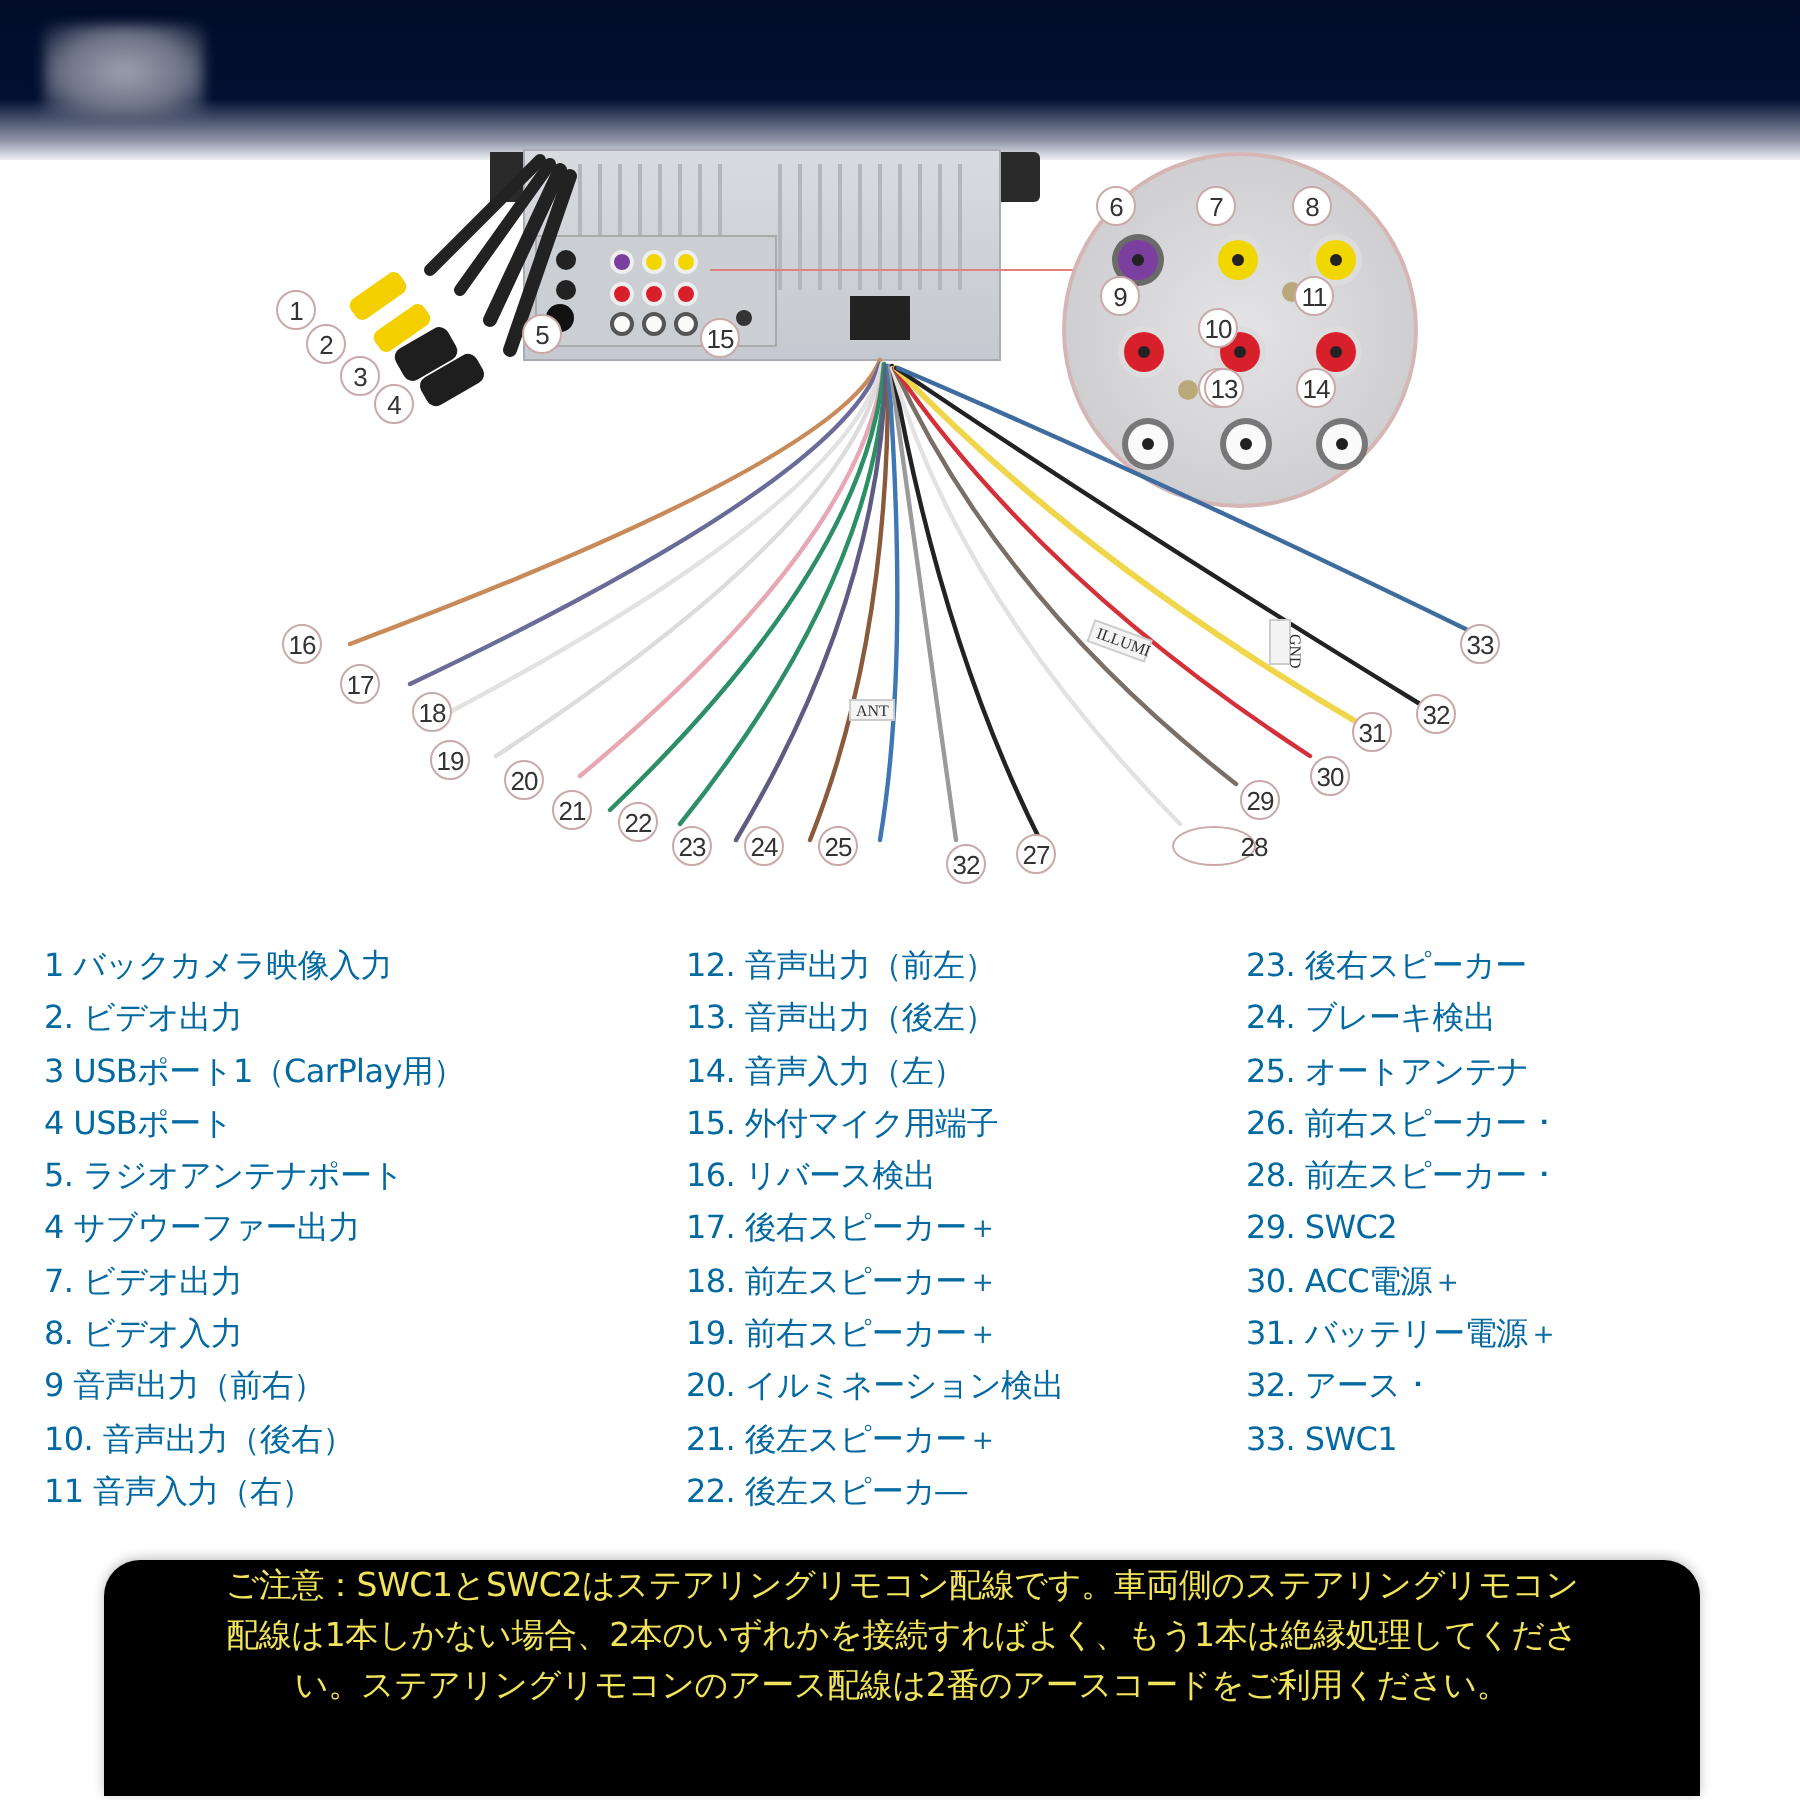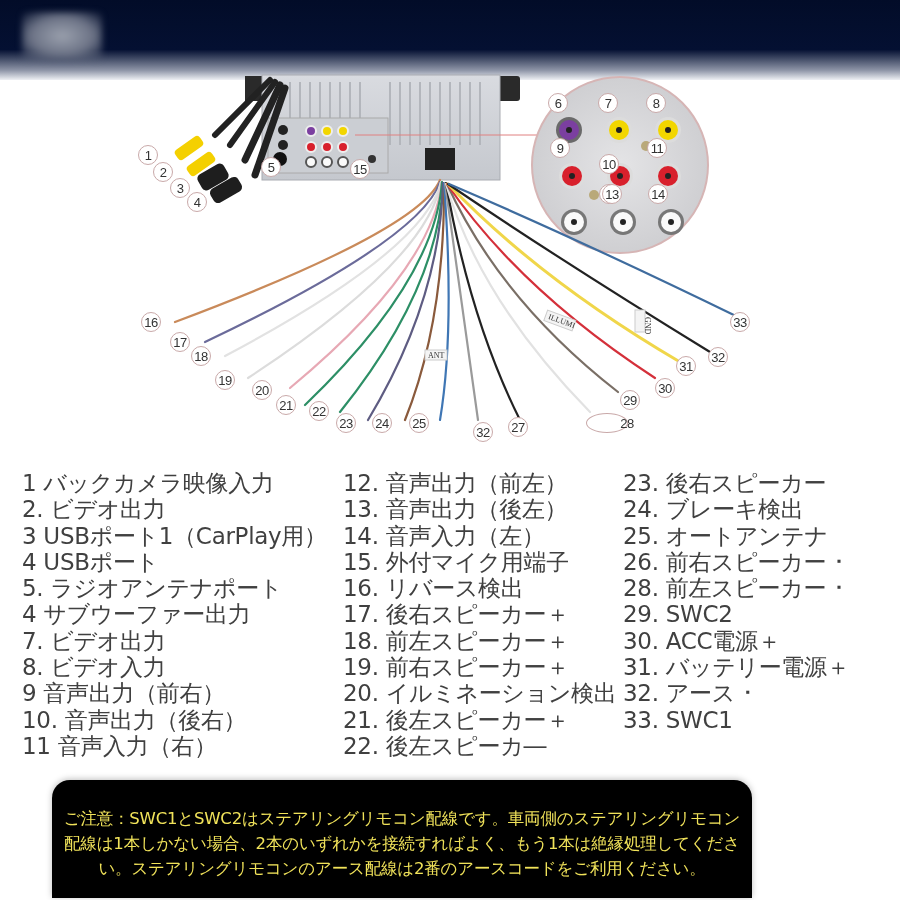--- a/index.html
+++ b/index.html
@@ -25,29 +25,28 @@
     font-family: "Liberation Sans", sans-serif; font-size: 13px; color: #333;
     display: flex; align-items: center; justify-content: center; letter-spacing: -0.5px;
   }
 
   .legend { position: absolute; left: 0; top: 470px; width: 900px; height: 300px; }
   .legend .col { position: absolute; top: 0; }
   .legend .col.c1 { left: 22px; }
   .legend .col.c2 { left: 343px; }
   .legend .col.c3 { left: 623px; }
   .legend .item {
-    height: 26.3px; line-height: 26.3px; font-size: 23px; color: #404040; white-space: nowrap;
+    height: 26.3px; line-height: 26.3px; font-size: 16px; color: #0369a1; white-space: nowrap;
     font-family: "DejaVu Sans", sans-serif; letter-spacing: -0.3px;
   }
 
   .notice {
-    position: absolute; left: 52px; top: 780px; width: 700px; height: 118px;
+    position: absolute; left: 52px; top: 780px; width: 798px; height: 118px;
     background: #000; border-radius: 18px 18px 0 0;
     box-shadow: 0 -1px 6px rgba(0,0,0,0.25);
-    padding-top: 26px;
   }
   .notice .line {
     text-align: center; color: #f1e35a; font-size: 16.5px; line-height: 25px;
     font-family: "DejaVu Sans", sans-serif; white-space: nowrap; letter-spacing: -0.2px;
   }
 </style>
 </head>
 <body>
 
 <div class="top-band">
@@ -195,21 +194,21 @@
       <div class="callout" style="left: 646px; top: 93px;">8</div>
       <div class="callout" style="left: 550px; top: 138px;">9</div>
       <div class="callout" style="left: 599px; top: 154px;">10</div>
       <div class="callout" style="left: 647px; top: 138px;">11</div>
       <div class="callout" style="left: 553px; top: 184px; margin-left: 46px;">12</div>
       <div class="callout" style="left: 602px; top: 184px;">13</div>
       <div class="callout" style="left: 648px; top: 184px;">14</div>
       <div class="callout" style="left: 350px; top: 159px;">15</div>
       <div class="callout" style="left: 141px; top: 312px;">16</div>
       <div class="callout" style="left: 170px; top: 332px;">17</div>
-      <div class="callout" style="left: 191px; top: 346px;">18</div>
+      <div class="callout" style="left: 206px; top: 346px;">18</div>
       <div class="callout" style="left: 215px; top: 370px;">19</div>
       <div class="callout" style="left: 252px; top: 380px;">20</div>
       <div class="callout" style="left: 276px; top: 395px;">21</div>
       <div class="callout" style="left: 309px; top: 401px;">22</div>
       <div class="callout" style="left: 336px; top: 413px;">23</div>
       <div class="callout" style="left: 372px; top: 413px;">24</div>
       <div class="callout" style="left: 409px; top: 413px;">25</div>
       <div class="callout" style="left: 473px; top: 422px;">32</div>
       <div class="callout" style="left: 508px; top: 417px;">27</div>
       <div class="callout" style="left: 586px; top: 413px; padding-left: 40px;">28</div>

